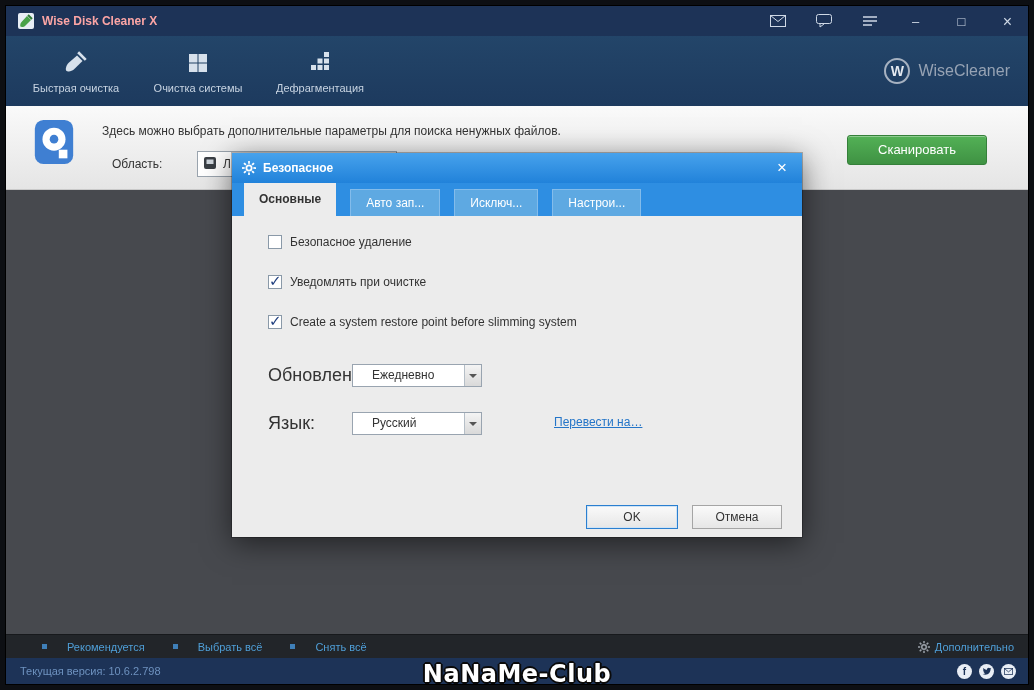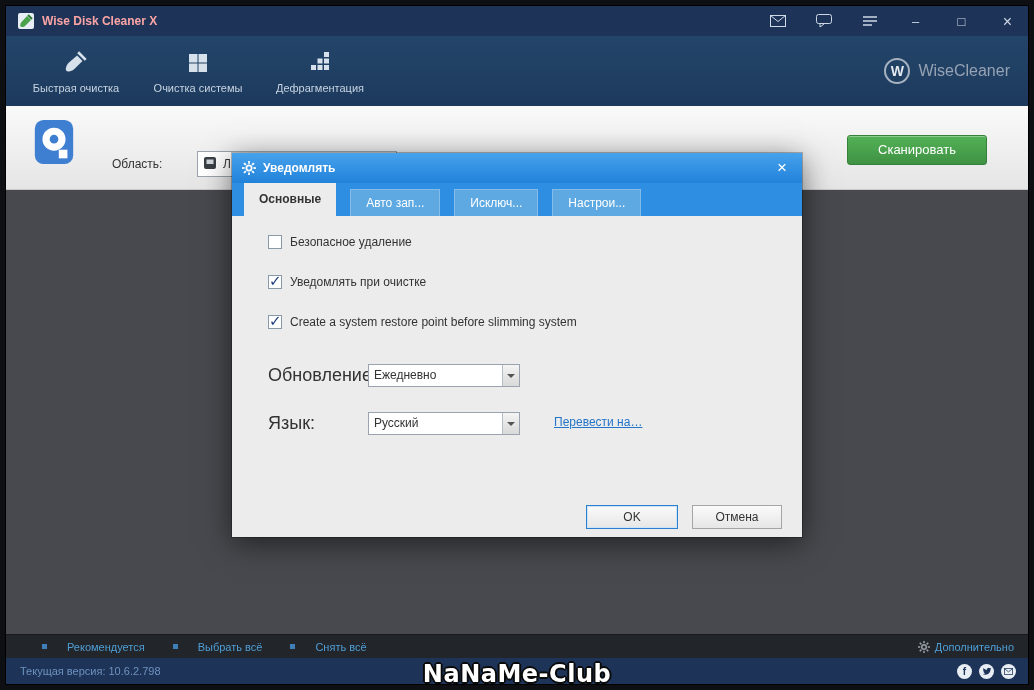--- a/index.html
+++ b/index.html
@@ -122,23 +122,23 @@
   .cb-row{ position:absolute; left:36px; display:flex; align-items:center; gap:8px; cursor:pointer; }
   .cb{ width:14px; height:14px; background:#fff; border:1px solid #8a99a8; position:relative; flex:0 0 auto; }
   .cb.checked::after{
     content:"✓"; position:absolute; left:0px; top:-4px;
     font-size:15px; font-weight:bold; color:#203f7f;
   }
   .cb-label{ font-size:12px; color:#333; }
   .form-row{ position:absolute; left:36px; height:23px; }
   .form-label{ font-size:18px; color:#333; line-height:23px; display:inline-block; }
   .dd{
-    position:absolute; left:100px; top:0; width:152px; height:23px;
+    position:absolute; left:84px; top:0; width:130px; height:23px;
     background:#fff; border:1px solid #99a4b0; font-size:12px; color:#333;
-    line-height:21px; padding-left:5px; cursor:pointer;
+    line-height:21px; padding-left:19px; cursor:pointer;
   }
   .dd-btn{
     position:absolute; right:0; top:0; width:17px; height:100%;
     background:linear-gradient(#f4f4f4,#d9d9d9); border-left:1px solid #b5bec7;
   }
   .dd-btn::after{
     content:""; position:absolute; left:4px; top:9px;
     border:4px solid transparent; border-top-color:#555;
   }
   .tr-link{
@@ -236,20 +236,21 @@
 
   <div class="infobar">
     <span class="disk-icon">
       <svg viewBox="0 0 48 52" width="46" height="50">
           <rect x="4" y="2" width="40" height="46" rx="9" fill="#3f7fd2"></rect>
           <circle cx="24" cy="22" r="12" fill="#fff"></circle>
           <circle cx="24" cy="22" r="4.5" fill="#3f7fd2"></circle>
           <rect x="29" y="33" width="9" height="9" fill="#fff"></rect>
         </svg>
     </span>
+    <div class="info-text">Здесь можно выбрать дополнительные параметры для поиска ненужных файлов.</div>
     <div class="area-label">Область:</div>
     <div class="area-dd">
       <span>
         <svg viewBox="0 0 14 14" width="14" height="14">
             <rect x="1" y="1" width="12" height="12" rx="2" fill="#3a3f45"></rect>
             <rect x="3.5" y="3.5" width="7" height="4.5" fill="#cfd6dd"></rect>
           </svg>
       </span>
       <span>Л</span>
     </div>
@@ -318,21 +319,21 @@
           <line x1="8" y1="0" x2="8" y2="3"></line>
           <line x1="8" y1="13" x2="8" y2="16"></line>
           <line x1="0" y1="8" x2="3" y2="8"></line>
           <line x1="13" y1="8" x2="16" y2="8"></line>
           <line x1="2.3" y1="2.3" x2="4.5" y2="4.5"></line>
           <line x1="11.5" y1="11.5" x2="13.7" y2="13.7"></line>
           <line x1="2.3" y1="13.7" x2="4.5" y2="11.5"></line>
           <line x1="11.5" y1="4.5" x2="13.7" y2="2.3"></line>
         </g>
       </svg>
-    <span class="dlg-title-text">Уведомлять</span>
+    <span class="dlg-title-text">Безопасное</span>
     <span class="dlg-close">×</span>
   </div>
   <div class="dlg-tabs">
     <span class="dtab active">Основные</span>
     <span class="dtab">Авто зап...</span>
     <span class="dtab">Исключ...</span>
     <span class="dtab">Настрои...</span>
   </div>
   <div class="dlg-body">
 

